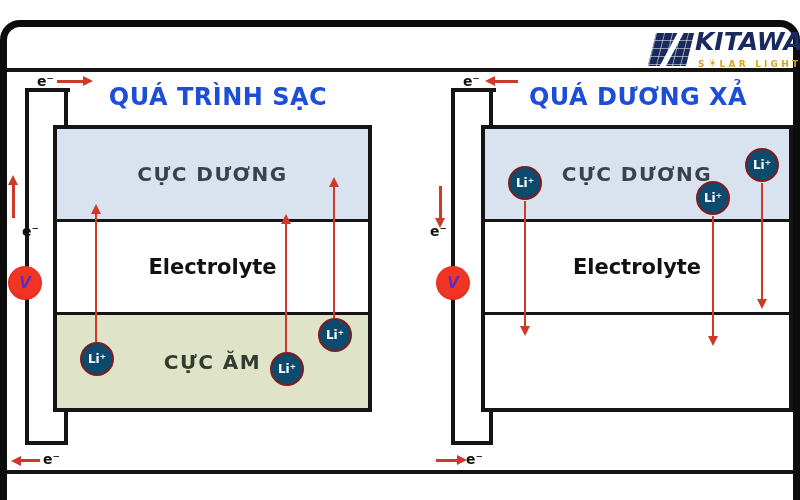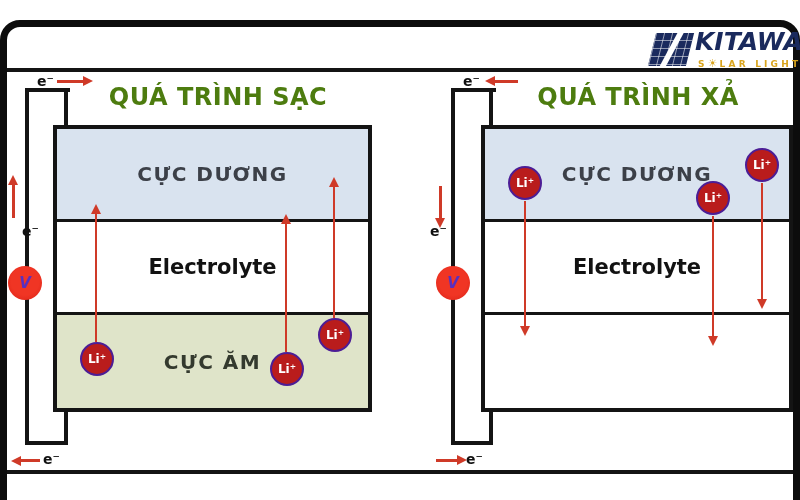--- a/index.html
+++ b/index.html
@@ -5,38 +5,38 @@
   html,body{margin:0;padding:0;background:#fff;}
   #canvas{
     position:relative;width:800px;height:500px;background:#fff;overflow:hidden;
     font-family:"DejaVu Sans","Liberation Sans",sans-serif;color:#141414;margin-top:20px;
   }
   .abs{position:absolute;}
   
   .frame{inset:0;border:7px solid #0c0c0c;border-radius:20px;z-index:4;pointer-events:none;}
   .hr{left:5px;right:5px;height:4px;background:#141414;z-index:1;}
   
-  .dtitle{font-size:24px;font-weight:800;letter-spacing:.5px;text-align:center;color:#4d7c0f;z-index:2;white-space:nowrap;}
+  .dtitle{font-size:24px;font-weight:800;letter-spacing:.5px;text-align:center;color:#1d4ed8;z-index:2;white-space:nowrap;}
   
   .battery{border:4px solid #141414;box-sizing:border-box;background:#fff;z-index:1;display:flex;flex-direction:column;}
   .layer{display:flex;align-items:center;justify-content:center;box-sizing:border-box;}
   .layer.top{height:93px;background:#d9e3ef;border-bottom:3px solid #141414;}
   .layer.mid{height:93px;background:#fff;border-bottom:3px solid #141414;}
   .layer.bot{flex:1;background:#dfe4c9;}
   .lbl-electrode{font-size:20px;font-weight:600;letter-spacing:1.5px;color:#3c4048;}
   .lbl-anode{font-size:20px;font-weight:600;letter-spacing:1.5px;color:#343a2e;text-align:right;}
   .lbl-electrolyte{font-size:21px;font-weight:800;color:#121212;}
   
   .wire{background:#141414;z-index:0;}
   
   .vmeter{width:34px;height:34px;border-radius:50%;background:radial-gradient(circle at 50% 45%,#f03524 55%,#d81f14 100%);
           display:flex;align-items:center;justify-content:center;z-index:6;
           font-size:15px;font-weight:800;font-style:italic;color:#5a2fbe;}
   
-  .ion{width:34px;height:34px;border-radius:50%;background:#b91c1c;border:2px solid #4c1d95;box-sizing:border-box;
+  .ion{width:34px;height:34px;border-radius:50%;background:#0c4a6e;border:2px solid #7f1d1d;box-sizing:border-box;
        display:flex;align-items:center;justify-content:center;z-index:6;
        font-size:12px;font-weight:700;color:#fff;}
   
   .rv{width:2px;background:#cf3a28;z-index:5;}
   .rh{height:3px;background:#cf3a28;z-index:5;}
   .rv3{width:3px;background:#cf3a28;z-index:5;}
   .ahu,.ahd,.ahl,.ahr{width:0;height:0;z-index:5;}
   .ahu{border-left:5px solid transparent;border-right:5px solid transparent;border-bottom:10px solid #cf3a28;}
   .ahd{border-left:5px solid transparent;border-right:5px solid transparent;border-top:10px solid #cf3a28;}
   .ahl{border-top:5px solid transparent;border-bottom:5px solid transparent;border-right:10px solid #cf3a28;}
@@ -114,21 +114,21 @@
   <div class="abs rv" style="left:95px;top:192px;height:130px;"></div>
   <div class="abs ahu" style="left:281px;top:194px;"></div>
   <div class="abs rv" style="left:285px;top:202px;height:130px;"></div>
   <div class="abs ahu" style="left:329px;top:157px;"></div>
   <div class="abs rv" style="left:333px;top:165px;height:133px;"></div>
 
   <div class="abs ion" style="left:80px;top:322px;">Li⁺</div>
   <div class="abs ion" style="left:270px;top:332px;">Li⁺</div>
   <div class="abs ion" style="left:318px;top:298px;">Li⁺</div>
 
-  <div class="abs dtitle" style="left:498px;top:63px;width:280px;">QUÁ TRÌNH XẢ</div>
+  <div class="abs dtitle" style="left:498px;top:63px;width:280px;">QUÁ DƯƠNG XẢ</div>
 
   <div class="abs battery" style="left:481px;top:105px;width:312px;height:287px;">
     <div class="layer top">
       <span class="lbl-electrode">CỰC DƯƠNG</span>
     </div>
     <div class="layer mid">
       <span class="lbl-electrolyte">Electrolyte</span>
     </div>
   </div>
 

